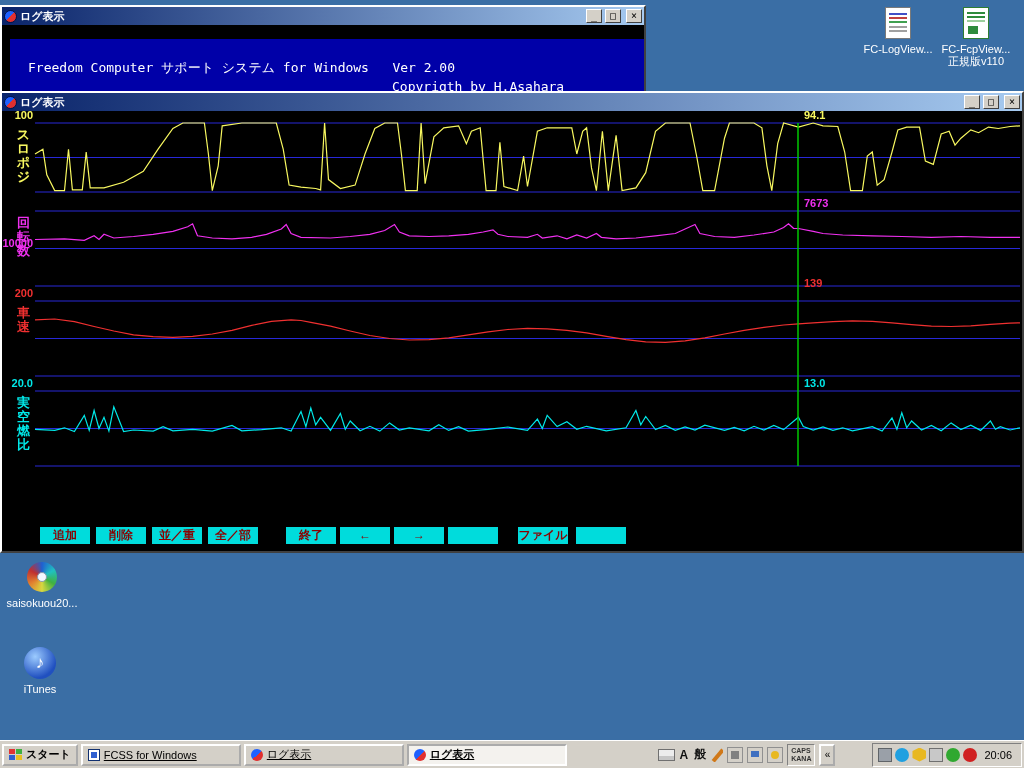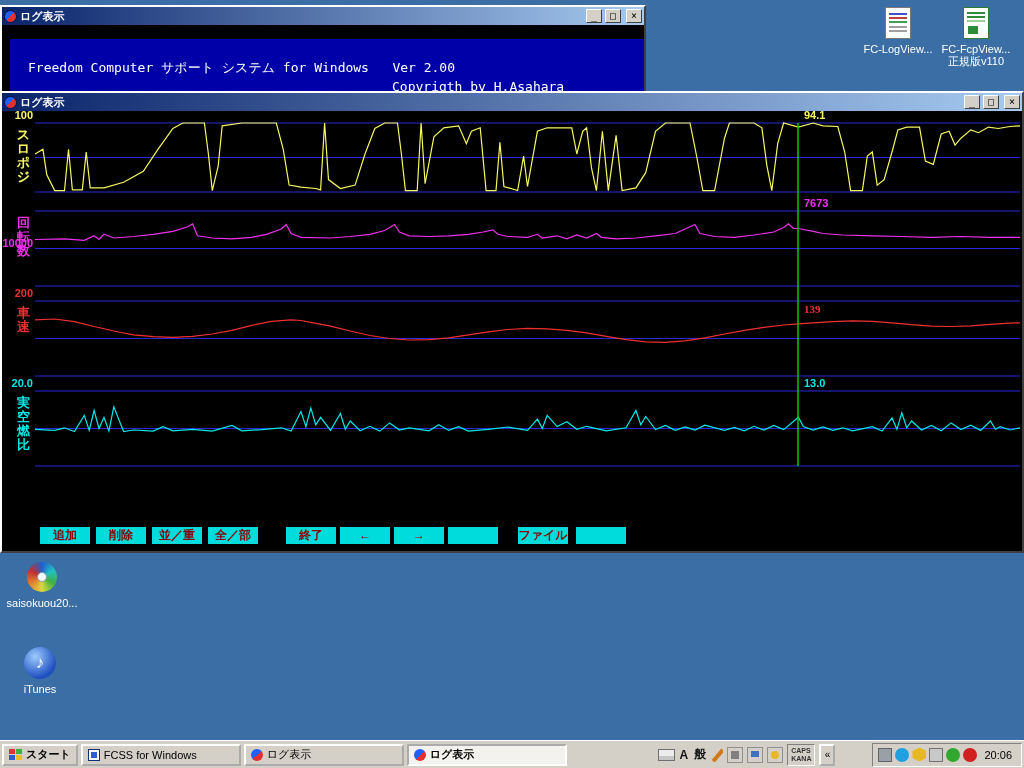--- a/index.html
+++ b/index.html
@@ -42,21 +42,21 @@
         background:conic-gradient(#2060D0,#20C0C0,#40B040,#D8D840,#E08030,#C03030,#2060D0); }
   .cd-hole { position:absolute; left:12px; top:12px; width:10px; height:10px; border-radius:50%; background:#F4F8FF; border:1px solid #8899AA; }
   .cd2 { position:absolute; left:1px; top:1px; width:32px; height:32px; border-radius:50%; background:radial-gradient(circle at 35% 30%, #9CCBFF, #2050C0 70%); color:#fff; font-size:17px; line-height:32px; text-align:center; }
   .pdf-tag { position:absolute; left:2px; top:3px; width:16px; height:9px; background:#C00000; color:#fff; font-size:6px; font-weight:bold; line-height:9px; text-align:center; }
 
   
   #taskbar { position:absolute; left:0; bottom:0; width:1024px; height:28px; background:#D4D0C8; border-top:1px solid #FFFFFF; display:flex; align-items:center; gap:3px; padding:0 2px; z-index:10; }
   #start-btn { height:22px; display:flex; align-items:center; gap:4px; padding:0 5px; border:2px outset #FFFFFF; background:#D4D0C8; font-size:11px; font-weight:bold; cursor:pointer; flex:none; }
   .win-flag { width:13px; height:11px; display:grid; grid-template-columns:1fr 1fr; grid-template-rows:1fr 1fr; gap:1px; }
   .win-flag i { display:block; }
-  #task-buttons { display:flex; gap:3px; }
+  #task-buttons { display:flex; gap:3px;text-decoration:underline; }
   .task-btn { width:160px; height:22px; border:2px outset #FFFFFF; background:#D4D0C8; display:flex; align-items:center; gap:4px; padding:0 5px; font-size:11px; white-space:nowrap; overflow:hidden; cursor:pointer; }
   .task-btn.active { border-style:inset; background:#F4F2EE; font-weight:bold; }
   .task-icon-log { width:12px; height:12px; border-radius:50%; background:linear-gradient(135deg,#2060FF 50%,#E03030 50%); flex:none; }
   .task-icon-app { width:12px; height:12px; background:#3060D0; border:1px solid #103070; box-shadow:inset 0 0 0 2px #fff; flex:none; }
 
   #tray { margin-left:auto; display:flex; align-items:center; gap:4px; height:24px; }
   .kbd-icon { width:17px; height:12px; background:#ECECEC; border:1px solid #707070; box-shadow:inset 0 -4px 0 #C6C6C6; }
   .ime-txt { font-size:12px; font-weight:bold; color:#111; padding:0 1px; }
   .pen-icon { width:12px; height:14px; position:relative; overflow:hidden; }
   .pen-icon i { position:absolute; left:5px; top:0; width:4px; height:15px; background:#D07818; transform:rotate(40deg); }
@@ -120,21 +120,21 @@
             <line x1="796.0" y1="12" x2="796.0" y2="355" stroke="#00C800" stroke-width="1.5"></line>
           </svg></div>
       <div id="chart-labels">
           <div class="chart-max" style="top: -2px; color: rgb(248, 248, 96);">100</div>
           <div class="chart-cursorval" style="top: -2px; color: rgb(248, 248, 96);">94.1</div>
           <div class="chart-axis" style="top: 17px; color: rgb(248, 248, 96);">ス<br>ロ<br>ポ<br>ジ</div>
           <div class="chart-max" style="top: 86px; color: rgb(240, 48, 240); margin-top: 40px;">10000</div>
           <div class="chart-cursorval" style="top: 86px; color: rgb(240, 48, 240);">7673</div>
           <div class="chart-axis" style="top: 105px; color: rgb(240, 48, 240);">回<br>転<br>数</div>
           <div class="chart-max" style="top: 176px; color: rgb(240, 48, 48);">200</div>
-          <div class="chart-cursorval" style="top: 192px; color: rgb(240, 48, 48); font-family: Liberation Serif, serif;">139</div>
+          <div class="chart-cursorval" style="top: 166px; color: rgb(240, 48, 48);">139</div>
           <div class="chart-axis" style="top: 195px; color: rgb(240, 48, 48);">車<br>速</div>
           <div class="chart-max" style="top: 266px; color: rgb(0, 232, 232);">20.0</div>
           <div class="chart-cursorval" style="top: 266px; color: rgb(0, 232, 232);">13.0</div>
           <div class="chart-axis" style="top: 285px; color: rgb(0, 232, 232);">実<br>空<br>燃<br>比</div>
         </div>
       <div id="log-buttons">
           <div class="log-btn" style="left: 38px;">追加</div>
           <div class="log-btn" style="left: 94px;">削除</div>
           <div class="log-btn" style="left: 150px;">並／重</div>
           <div class="log-btn" style="left: 206px;">全／部</div>

